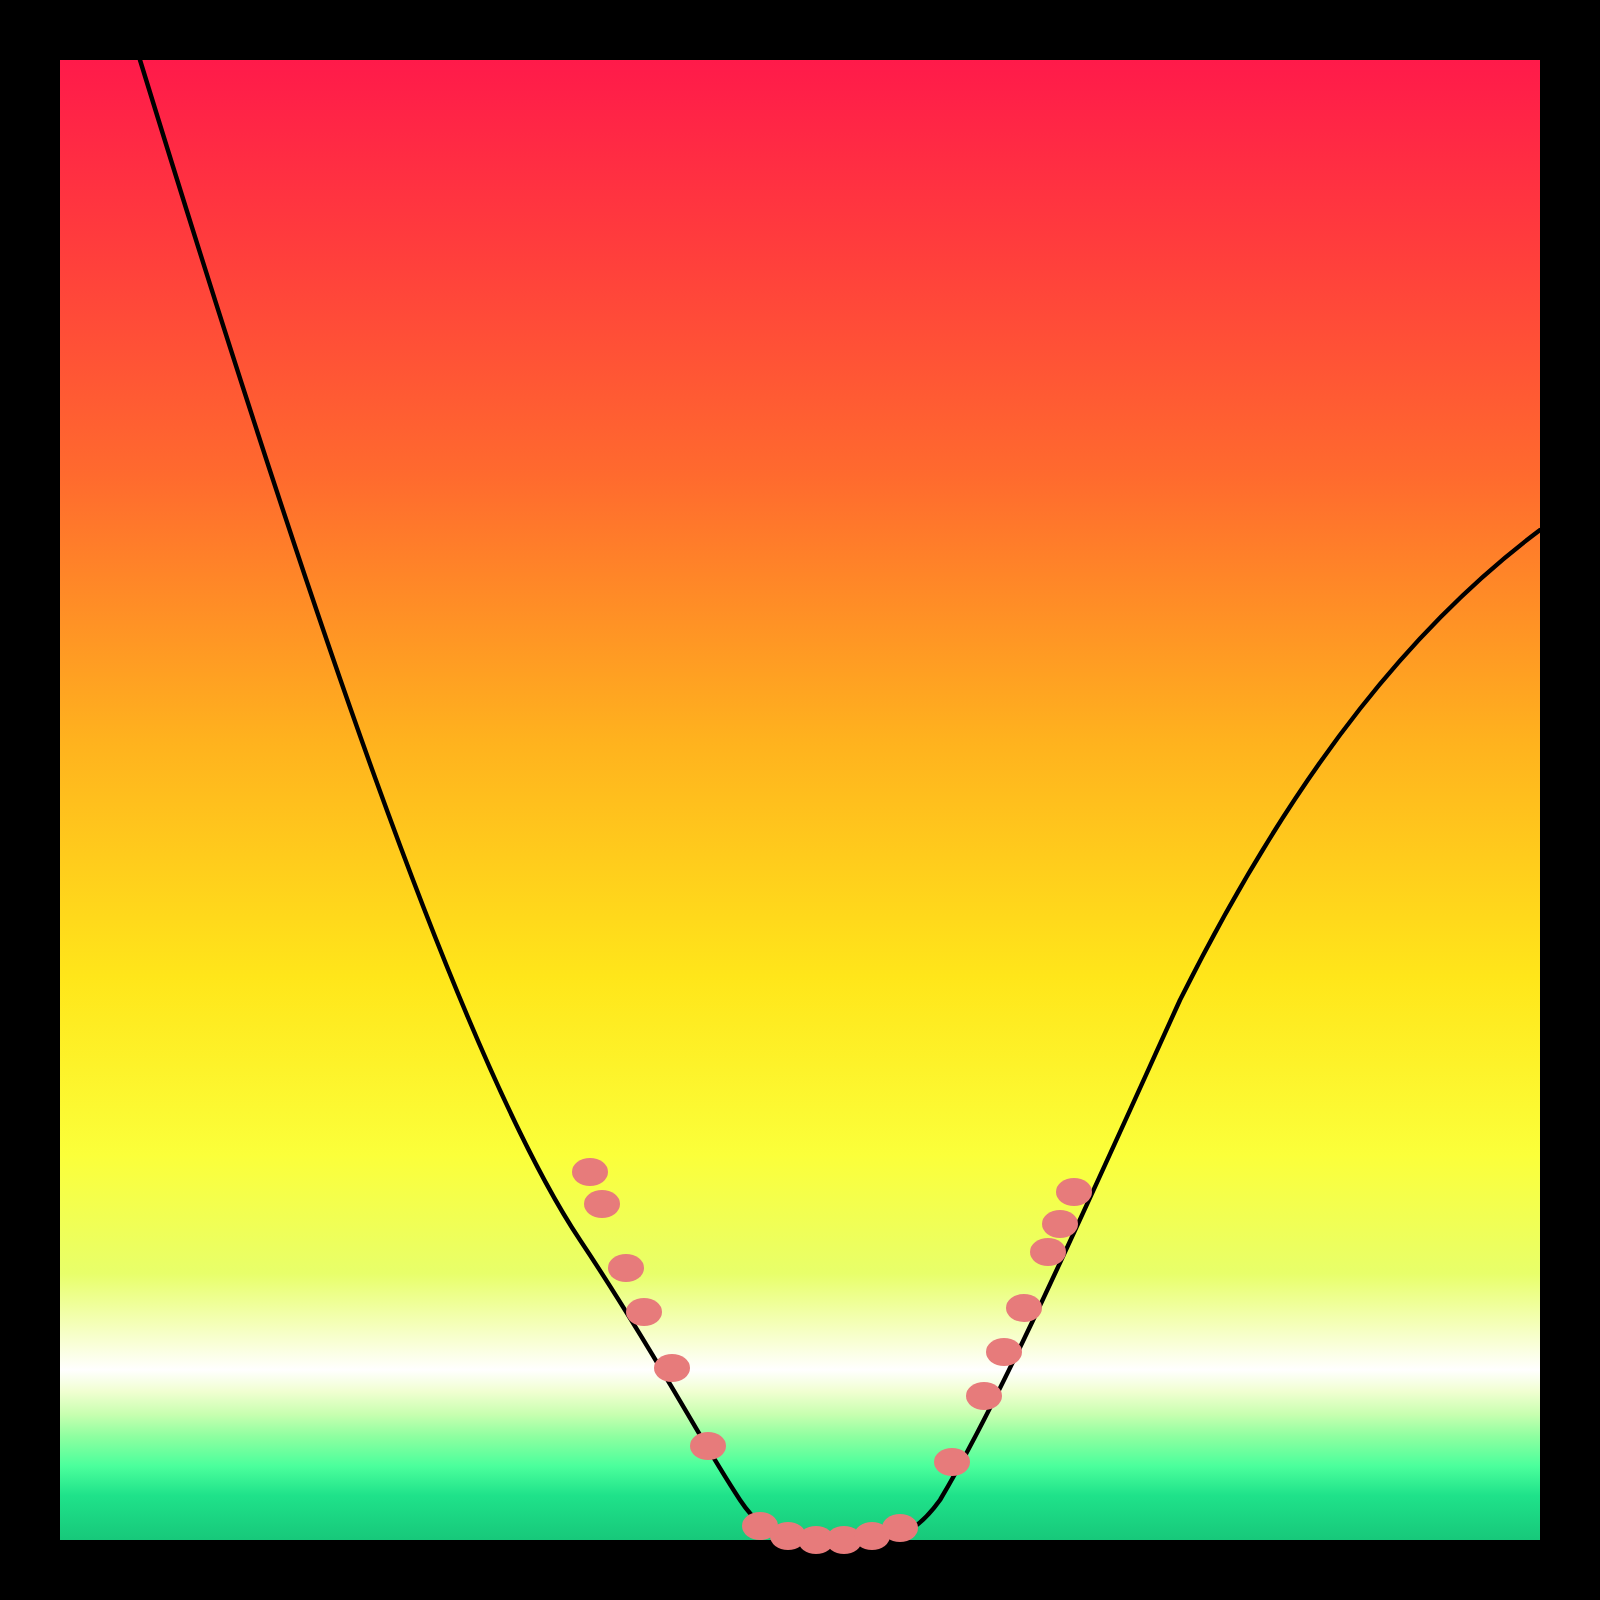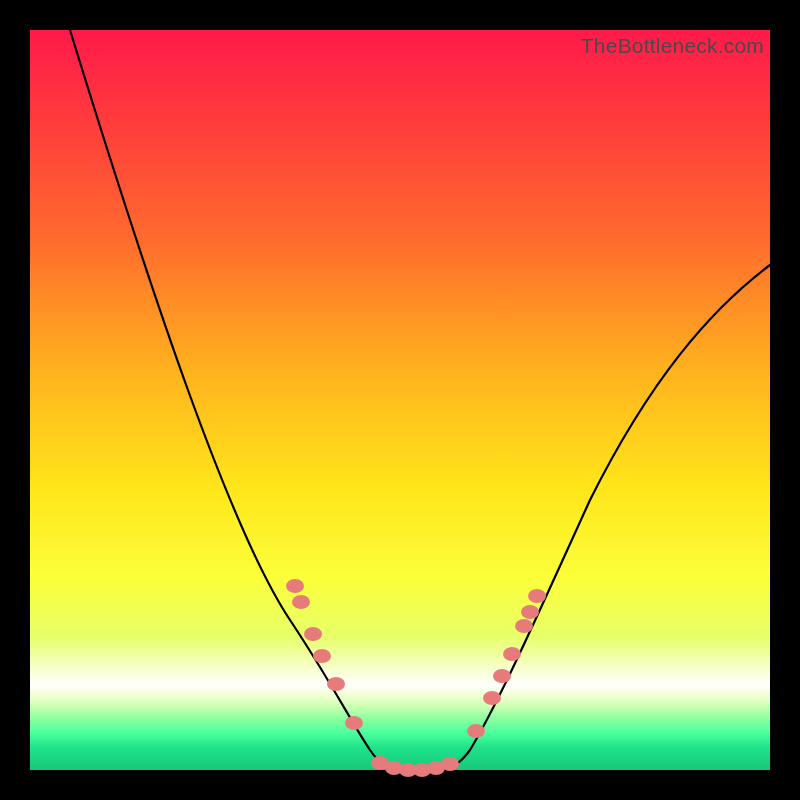--- a/index.html
+++ b/index.html
@@ -56,21 +56,20 @@
     width: 740px;
     height: 740px;
     overflow: visible;
   }
 </style>
 </head>
 <body>
 
 <div class="stage">
   <div class="plot-area">
-    <div class="watermark">TheBottleneck.com</div>
     <svg class="curve-layer" viewBox="0 0 740 740" preserveAspectRatio="none">
       <path id="main-curve" stroke="#000000" stroke-width="2.2" fill="none" stroke-linecap="round" stroke-linejoin="round" d="M 40 0 C 120 260, 200 500, 260 590 C 300 650, 320 690, 340 720 C 350 735, 360 740, 375 740 L 405 740 C 420 740, 430 734, 440 720 C 470 670, 510 580, 560 470 C 620 350, 680 280, 740 235"></path>
       <g id="markers">
           <ellipse cx="265" cy="556" rx="9" ry="7" fill="#e77b7b"></ellipse>
           <ellipse cx="271" cy="572" rx="9" ry="7" fill="#e77b7b"></ellipse>
           <ellipse cx="283" cy="604" rx="9" ry="7" fill="#e77b7b"></ellipse>
           <ellipse cx="292" cy="626" rx="9" ry="7" fill="#e77b7b"></ellipse>
           <ellipse cx="306" cy="654" rx="9" ry="7" fill="#e77b7b"></ellipse>
           <ellipse cx="324" cy="693" rx="9" ry="7" fill="#e77b7b"></ellipse>
           <ellipse cx="350" cy="733" rx="9" ry="7" fill="#e77b7b"></ellipse>

